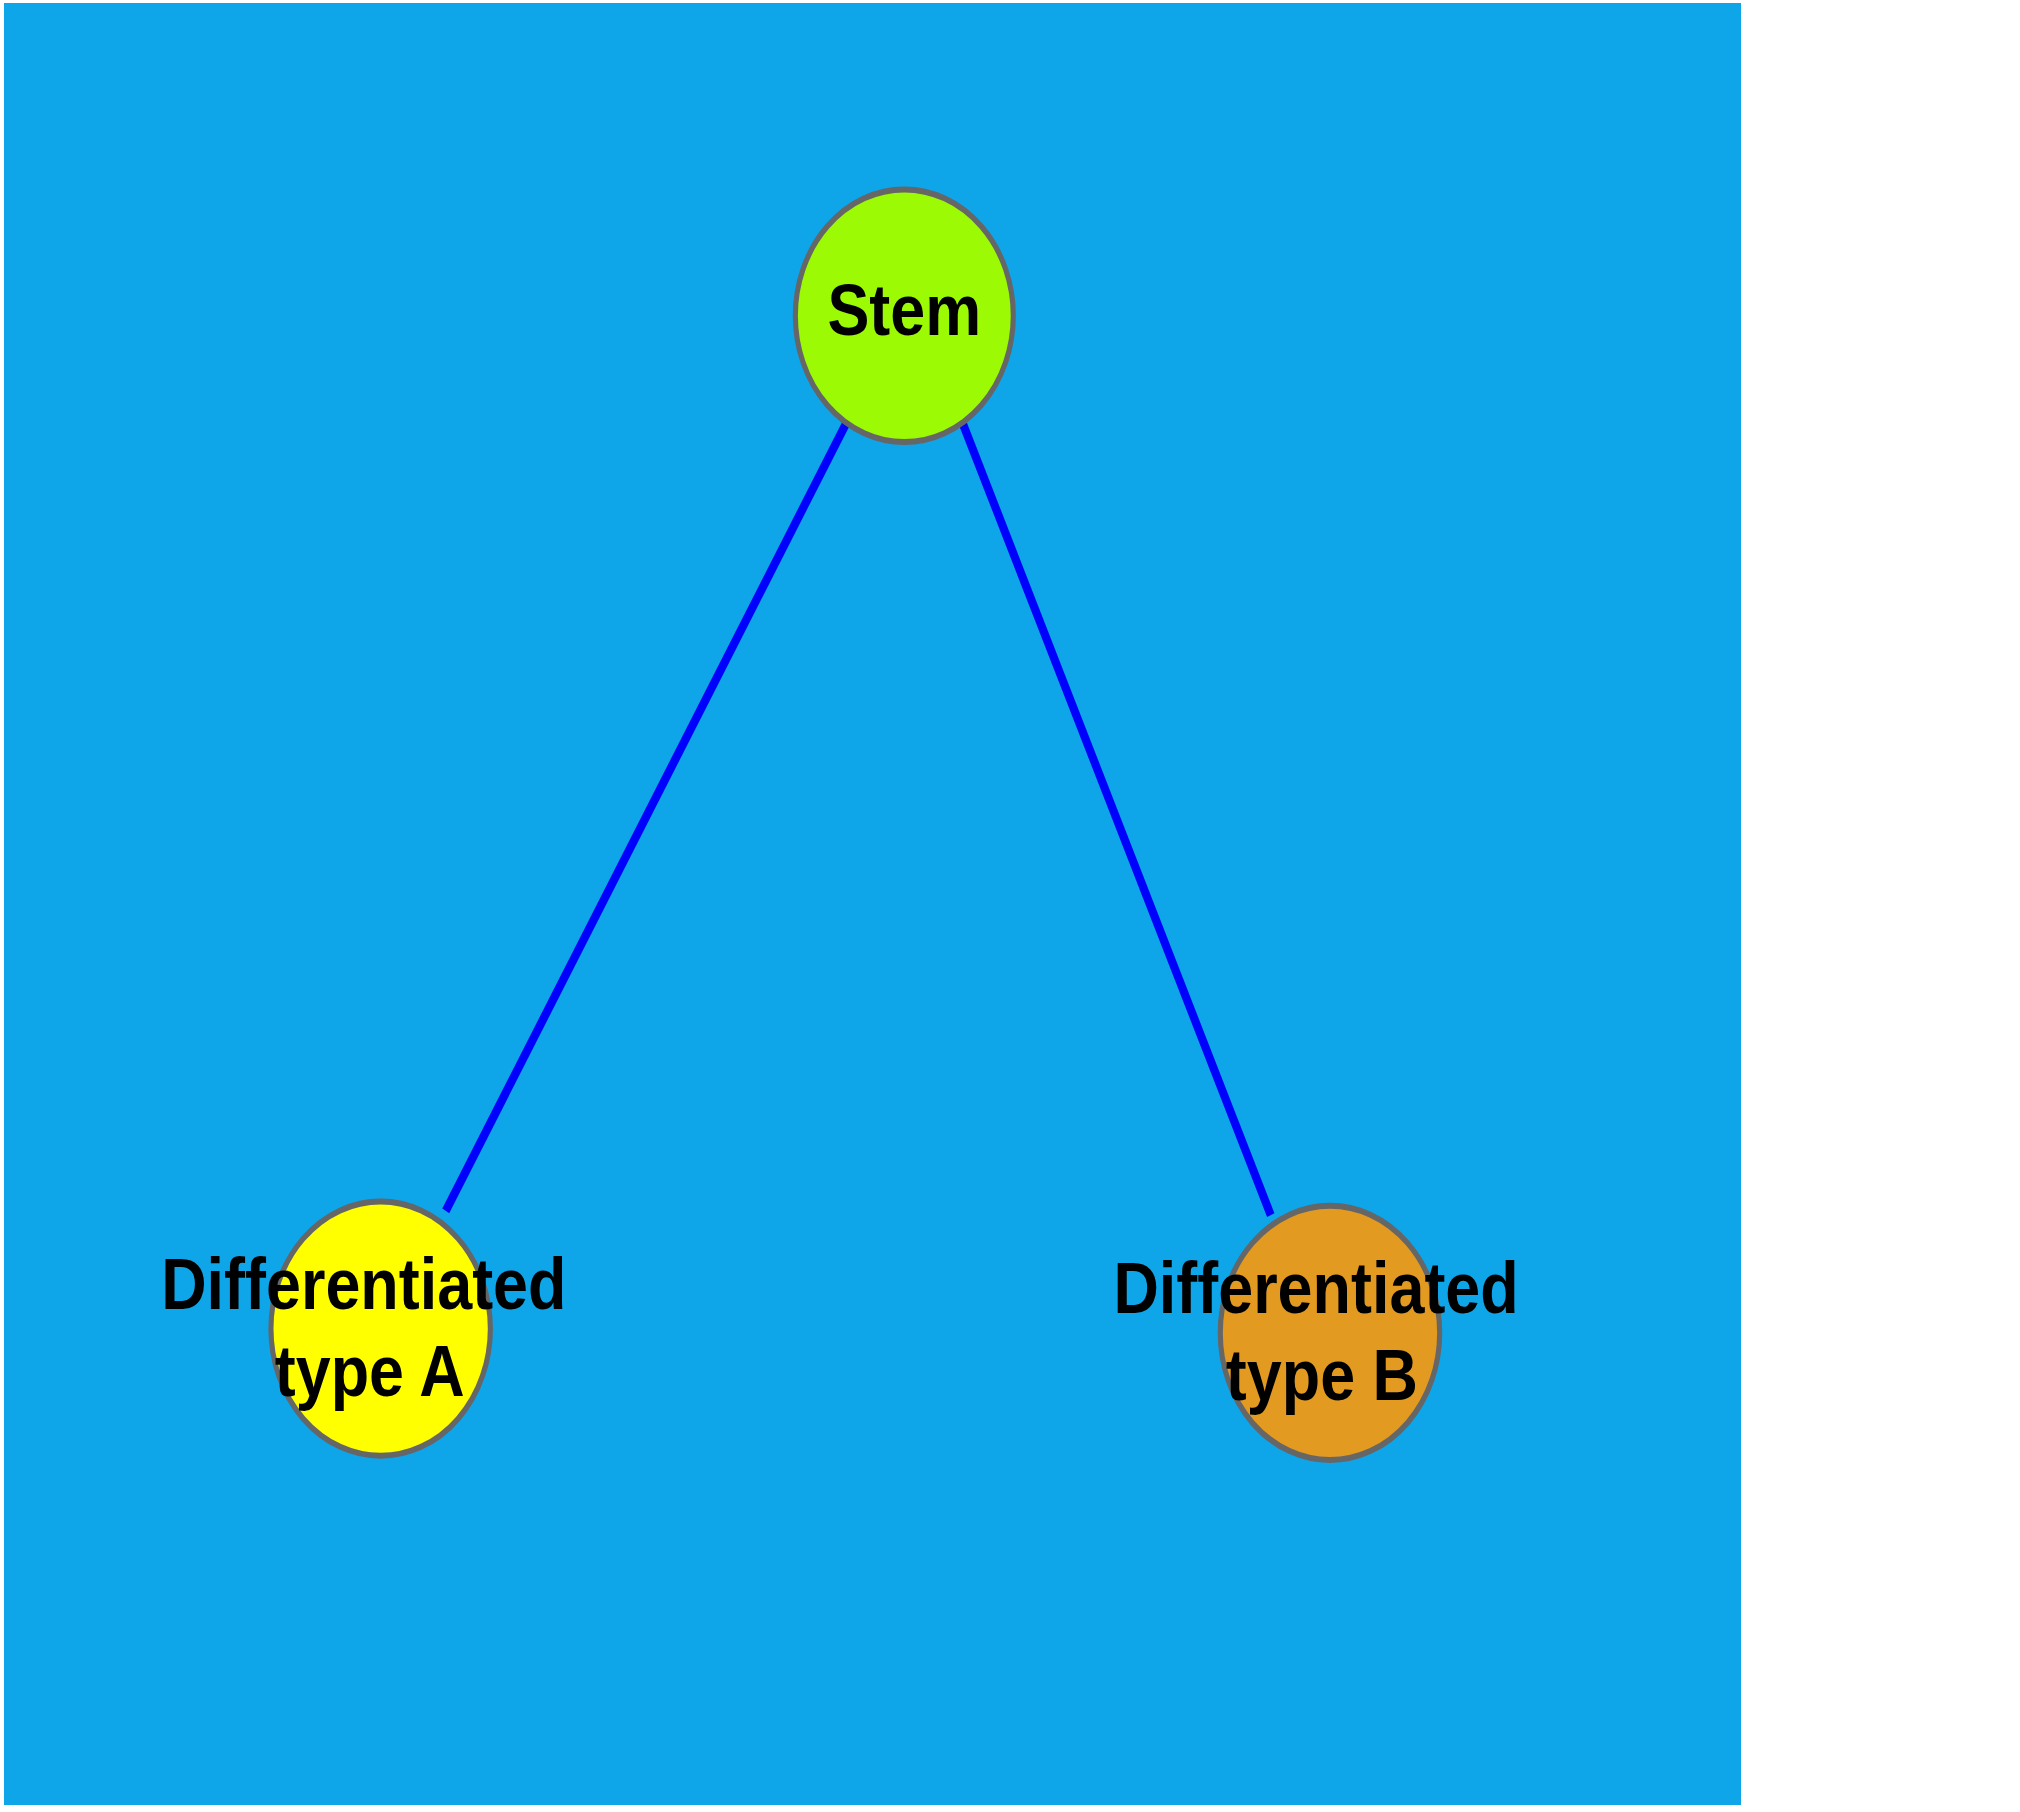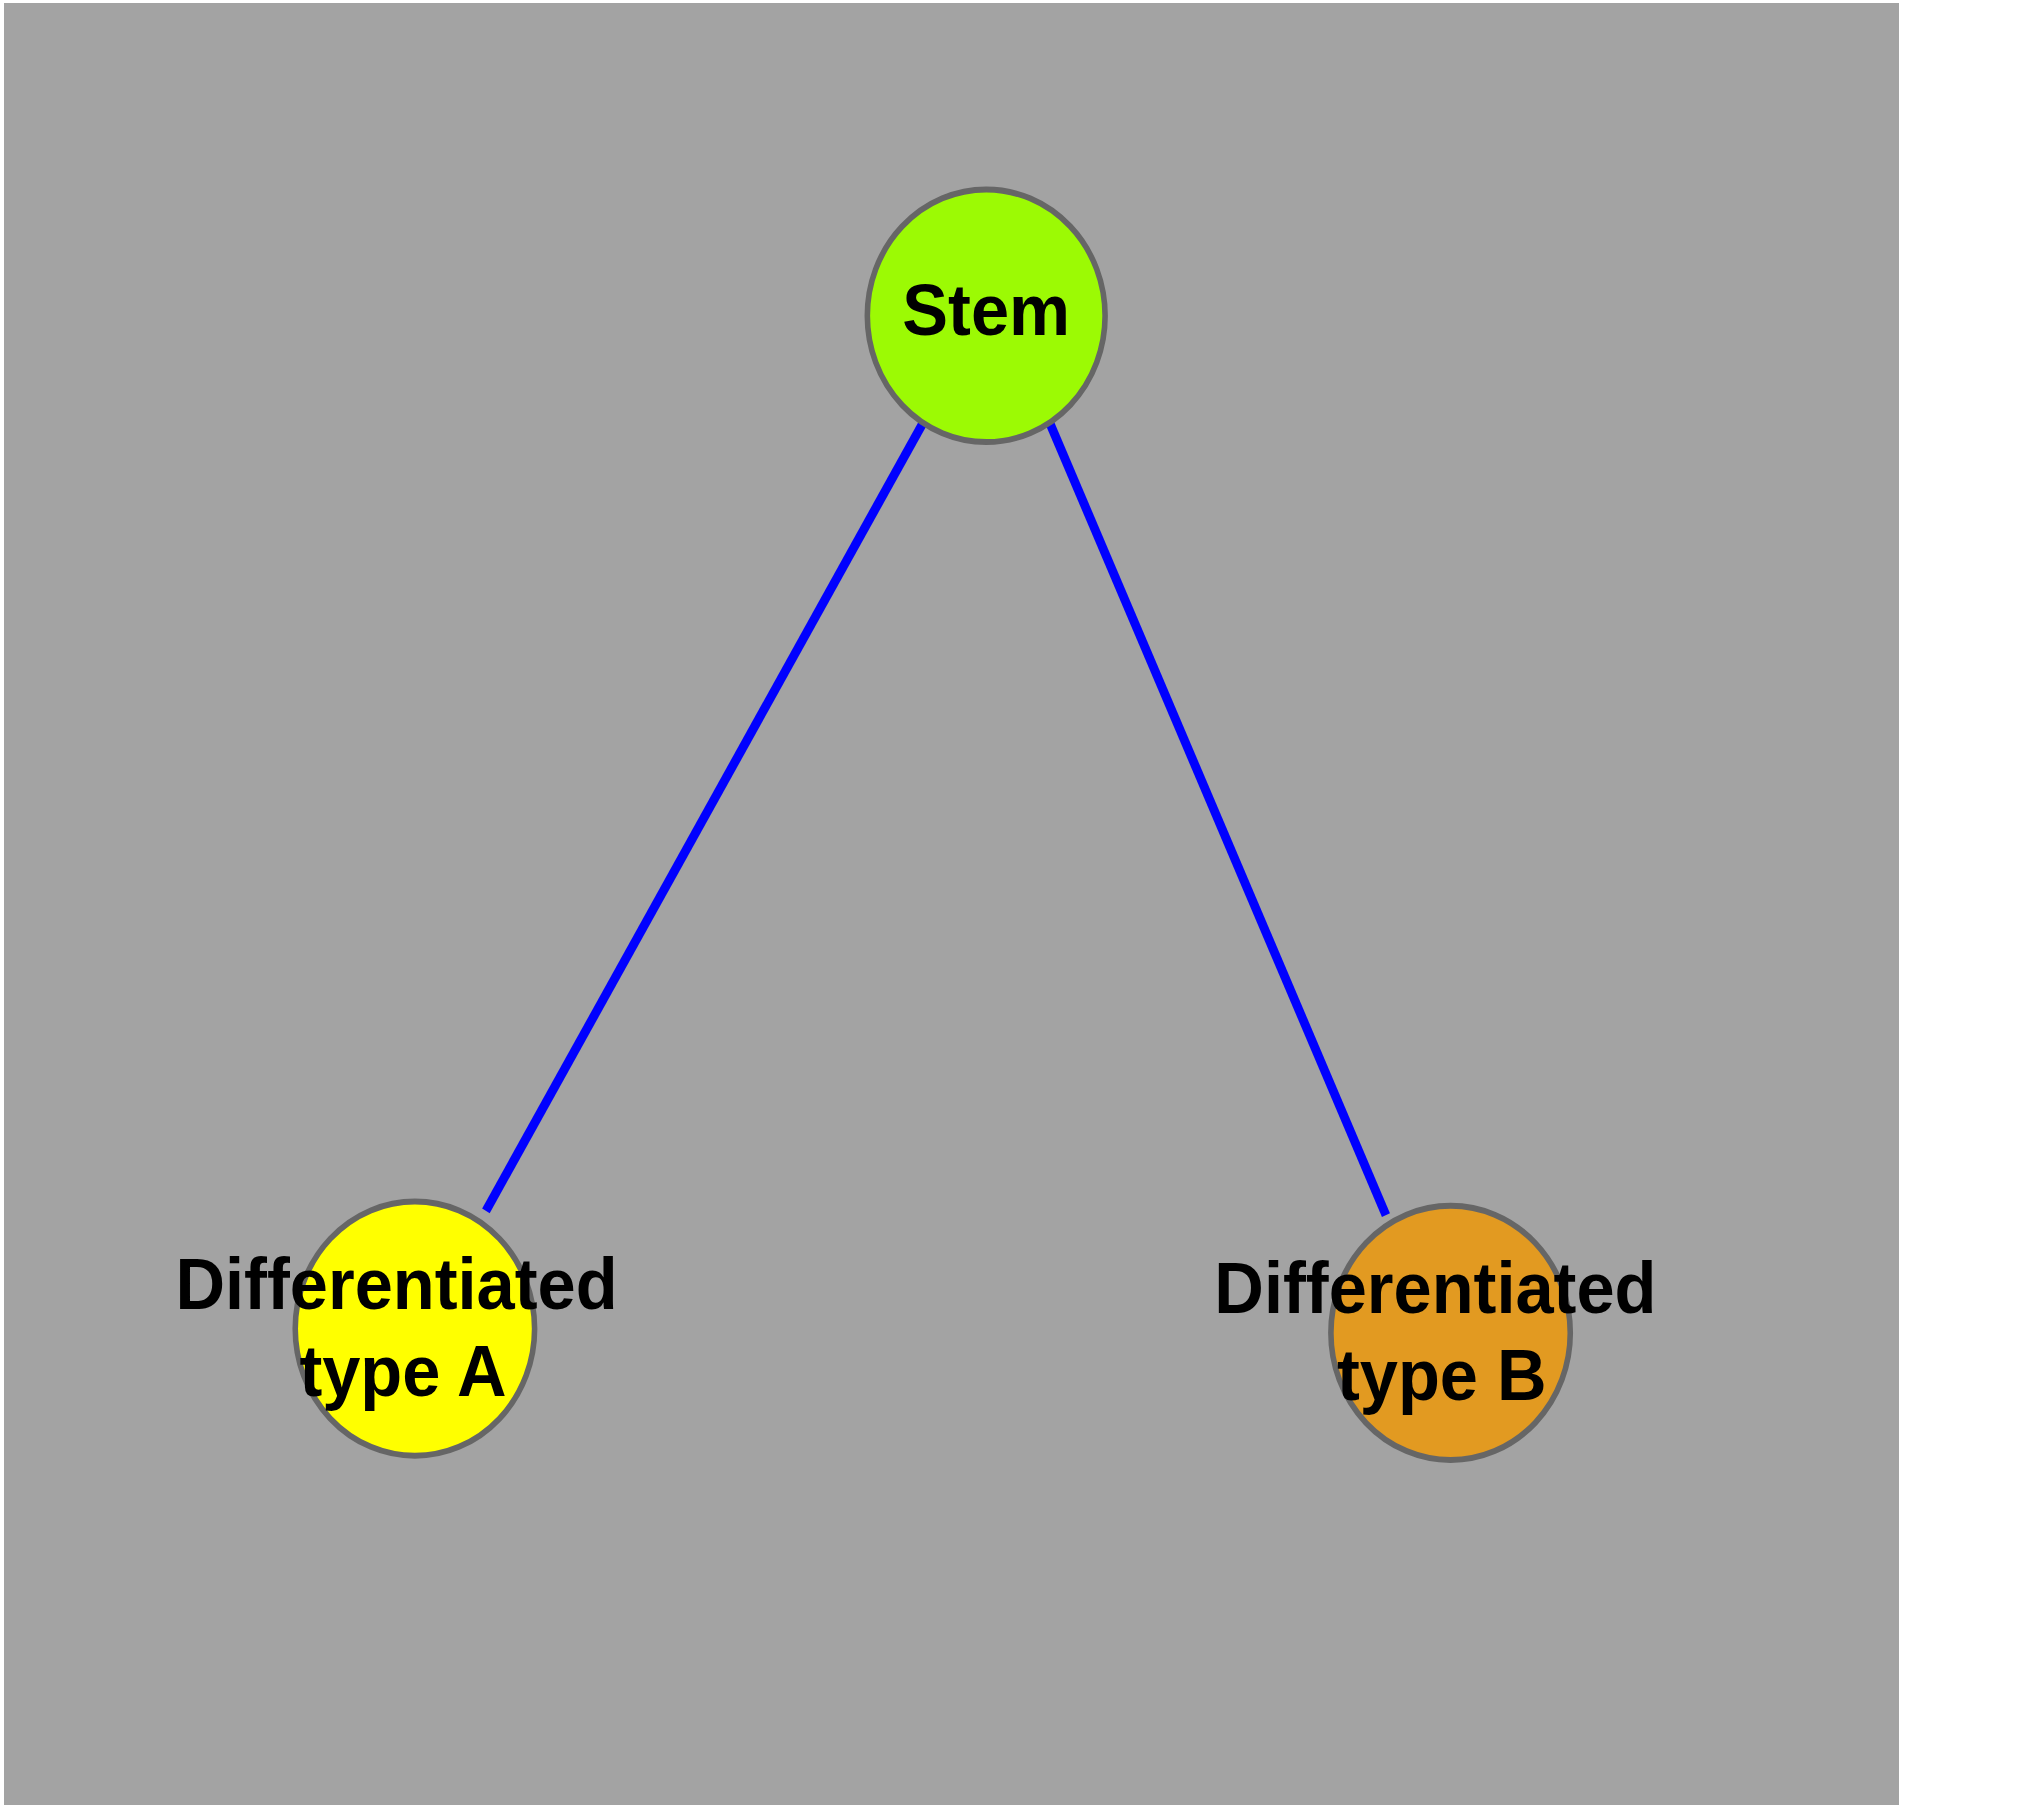--- a/index.html
+++ b/index.html
@@ -11,23 +11,23 @@
     width: 2021px;
     height: 1812px;
     overflow: hidden;
     font-family: "Liberation Sans", sans-serif;
   }
 
   #graph-canvas {
     position: absolute;
     left: 4.2px;
     top: 3.4px;
-    width: 1895px;
+    width: 1737px;
     height: 1802px;
-    background: #a3a3a3;
+    background: #0ea5e9;
   }
 
   #graph-svg {
     position: absolute;
     left: 0;
     top: 0;
     width: 100%;
     height: 100%;
     display: block;
   }

